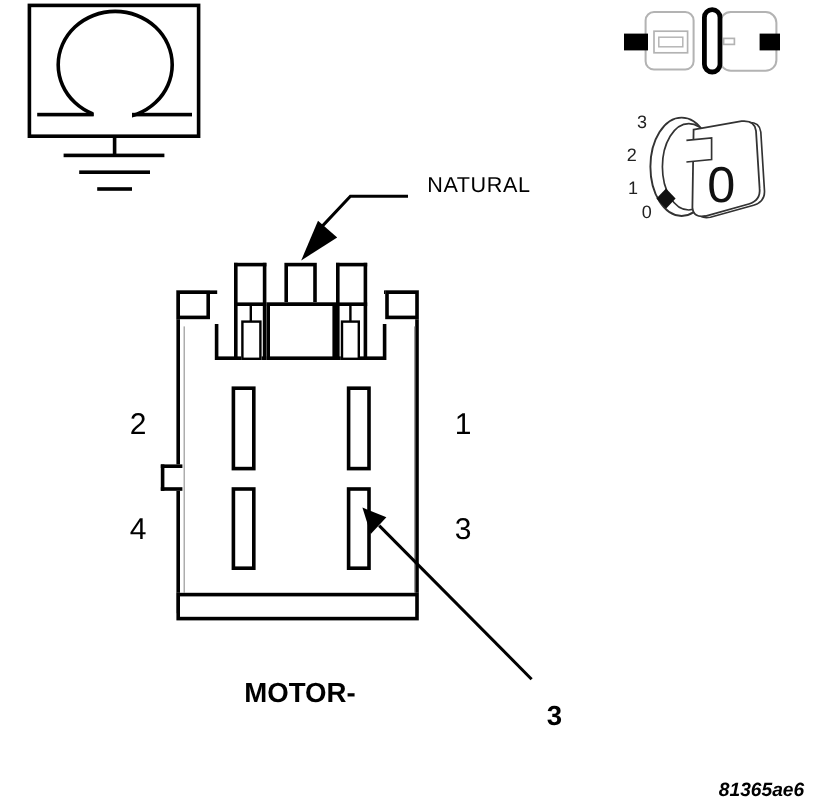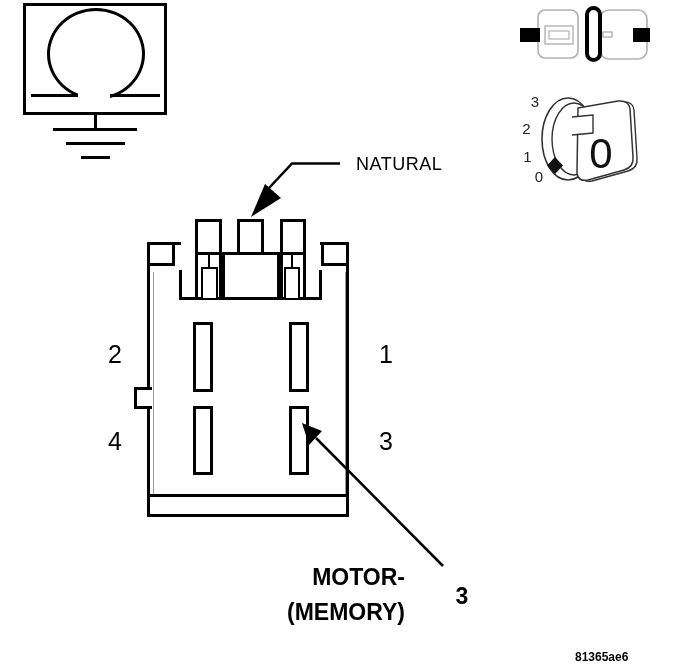--- a/index.html
+++ b/index.html
@@ -5,23 +5,23 @@
   html,body{margin:0;padding:0;background:#fff;}
   #canvas{position:relative;width:700px;height:670px;background:#fff;overflow:hidden;
           font-family:"Liberation Sans", sans-serif;color:#000;}
   .abs{position:absolute;}
   .ln{position:absolute;background:#000;}
   .thin{position:absolute;background:#999;}
   .box{position:absolute;border:3px solid #000;background:#fff;box-sizing:border-box;}
   .box2{position:absolute;border:2px solid #000;background:#fff;box-sizing:border-box;}
   .pin-num{position:absolute;font-size:25px;line-height:25px;text-align:center;width:30px;}
   .small-txt{font-size:18px;letter-spacing:.5px;}
-  .caption{position:absolute;left:95px;top:560px;width:310px;text-align:right;
+  .caption{position:absolute;left:95px;top:560px;width:310px;text-align:center;
            font-size:23px;font-weight:bold;line-height:35px;}
-  .code{position:absolute;left:575px;top:650px;font-size:12px;font-weight:bold;}
+  .code{position:absolute;left:599px;top:650px;font-size:16px;font-weight:bold;font-style:italic;}
   .callout{position:absolute;font-weight:bold;font-size:23px;width:30px;text-align:center;}
   svg{display:block;}
   .overlay{position:absolute;left:0;top:0;pointer-events:none;}
 </style>
 </head>
 <body>
 
 <div id="canvas">
 
   <div>
@@ -102,24 +102,23 @@
     <div class="pin-num" style="left:371px;top:429px;">3</div>
   </div>
 
   <svg class="overlay" width="700" height="670" viewBox="0 0 700 670" style="z-index:6;">
     <polyline points="340,163.5 292,163.5 269,188" fill="none" stroke="#000" stroke-width="2.5"></polyline>
     <polygon points="251,217 265,184 281,198" fill="#000"></polygon>
     <line x1="316" y1="438" x2="443" y2="566" stroke="#000" stroke-width="2.5"></line>
     <polygon points="302,423 322,431 309,445" fill="#000"></polygon>
   </svg>
 
-  <div class="abs small-txt" style="left:356px;top:154px;">NATURAL</div>
+  <div class="abs small-txt" style="left:356px;top:144px;">NATURAL</div>
 
   <div class="callout" style="left:447px;top:583px;">3</div>
 
   <div class="caption">
     <div>MOTOR-</div>
-    <div>(MEMORY)</div>
   </div>
 
   <div class="code">81365ae6</div>
 
 </div>
 
 </body></html>

